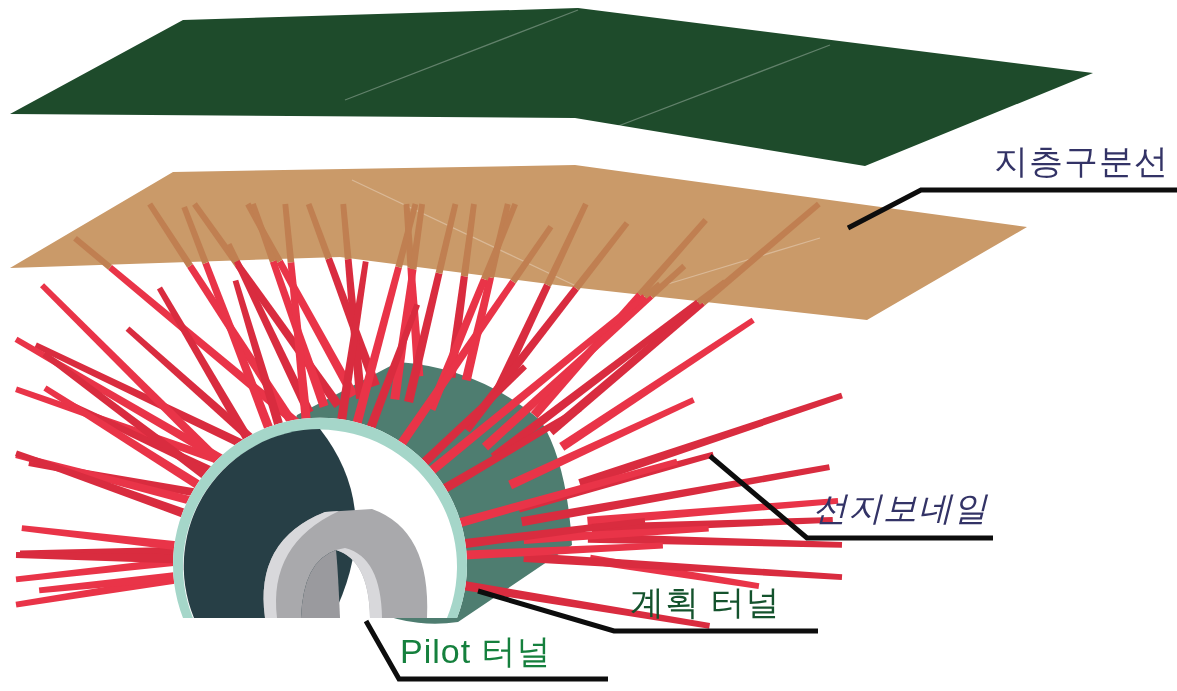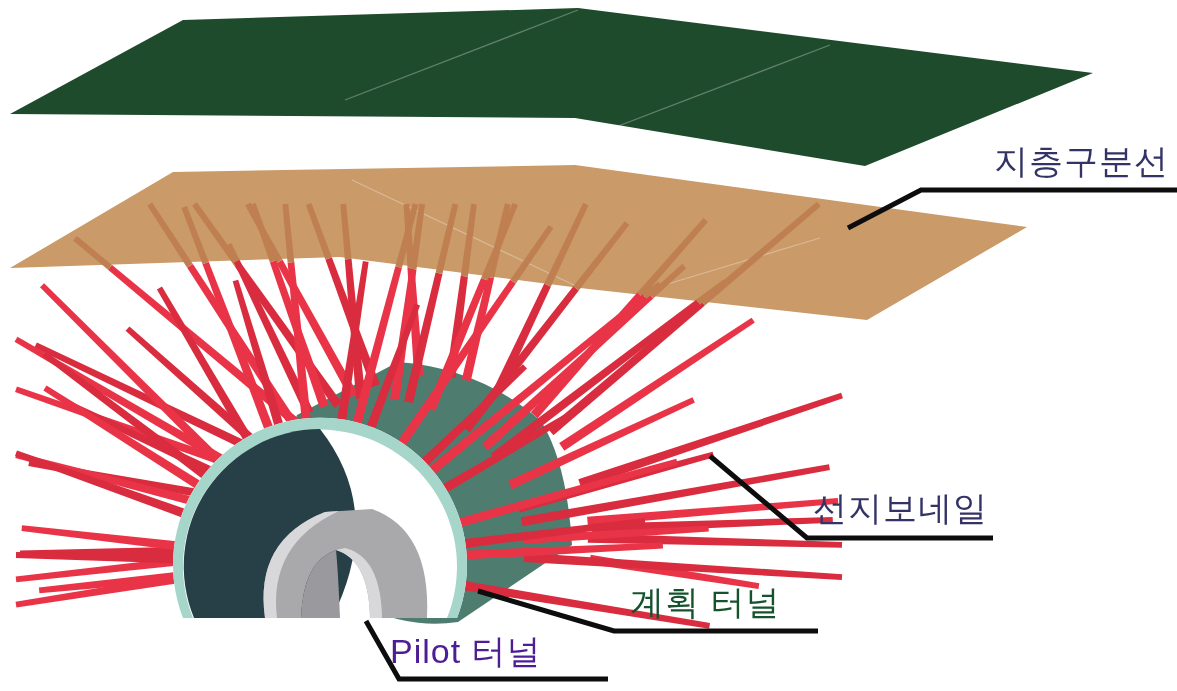--- a/index.html
+++ b/index.html
@@ -140,16 +140,16 @@
       </g>
     <g id="g-leaders">
         <polyline points="848,228 921,190 1177,190" fill="none" stroke="#0d0d0d" stroke-width="5"></polyline>
         <polyline points="710,456 807,538 993,538" fill="none" stroke="#0d0d0d" stroke-width="5"></polyline>
         <polyline points="478,591 614,631 818,631" fill="none" stroke="#0d0d0d" stroke-width="5"></polyline>
         <polyline points="366,621 399,679 608,679" fill="none" stroke="#0d0d0d" stroke-width="5"></polyline>
       </g>
   </svg>
 
   <div class="lbl" id="lbl-0" style="color: rgb(51, 51, 102); right: 8px; top: 143px;">지층구분선</div>
-  <div class="lbl" id="lbl-1" style="color: rgb(51, 51, 102); left: 813px; top: 490px;">선지보네일</div>
+  <div class="lbl" id="lbl-1" style="color: rgb(51, 51, 102); left: 813px; top: 490px; font-style: italic;">선지보네일</div>
   <div class="lbl" id="lbl-2" style="color: #14532d; left: 630px; top: 584px;">계획 터널</div>
-  <div class="lbl" id="lbl-3" style="color: #4c1d95; left: 390px; top: 633px;">Pilot 터널</div>
+  <div class="lbl" id="lbl-3" style="color: #15803d; left: 400px; top: 633px;">Pilot 터널</div>
 </div>
 
 </body></html>

